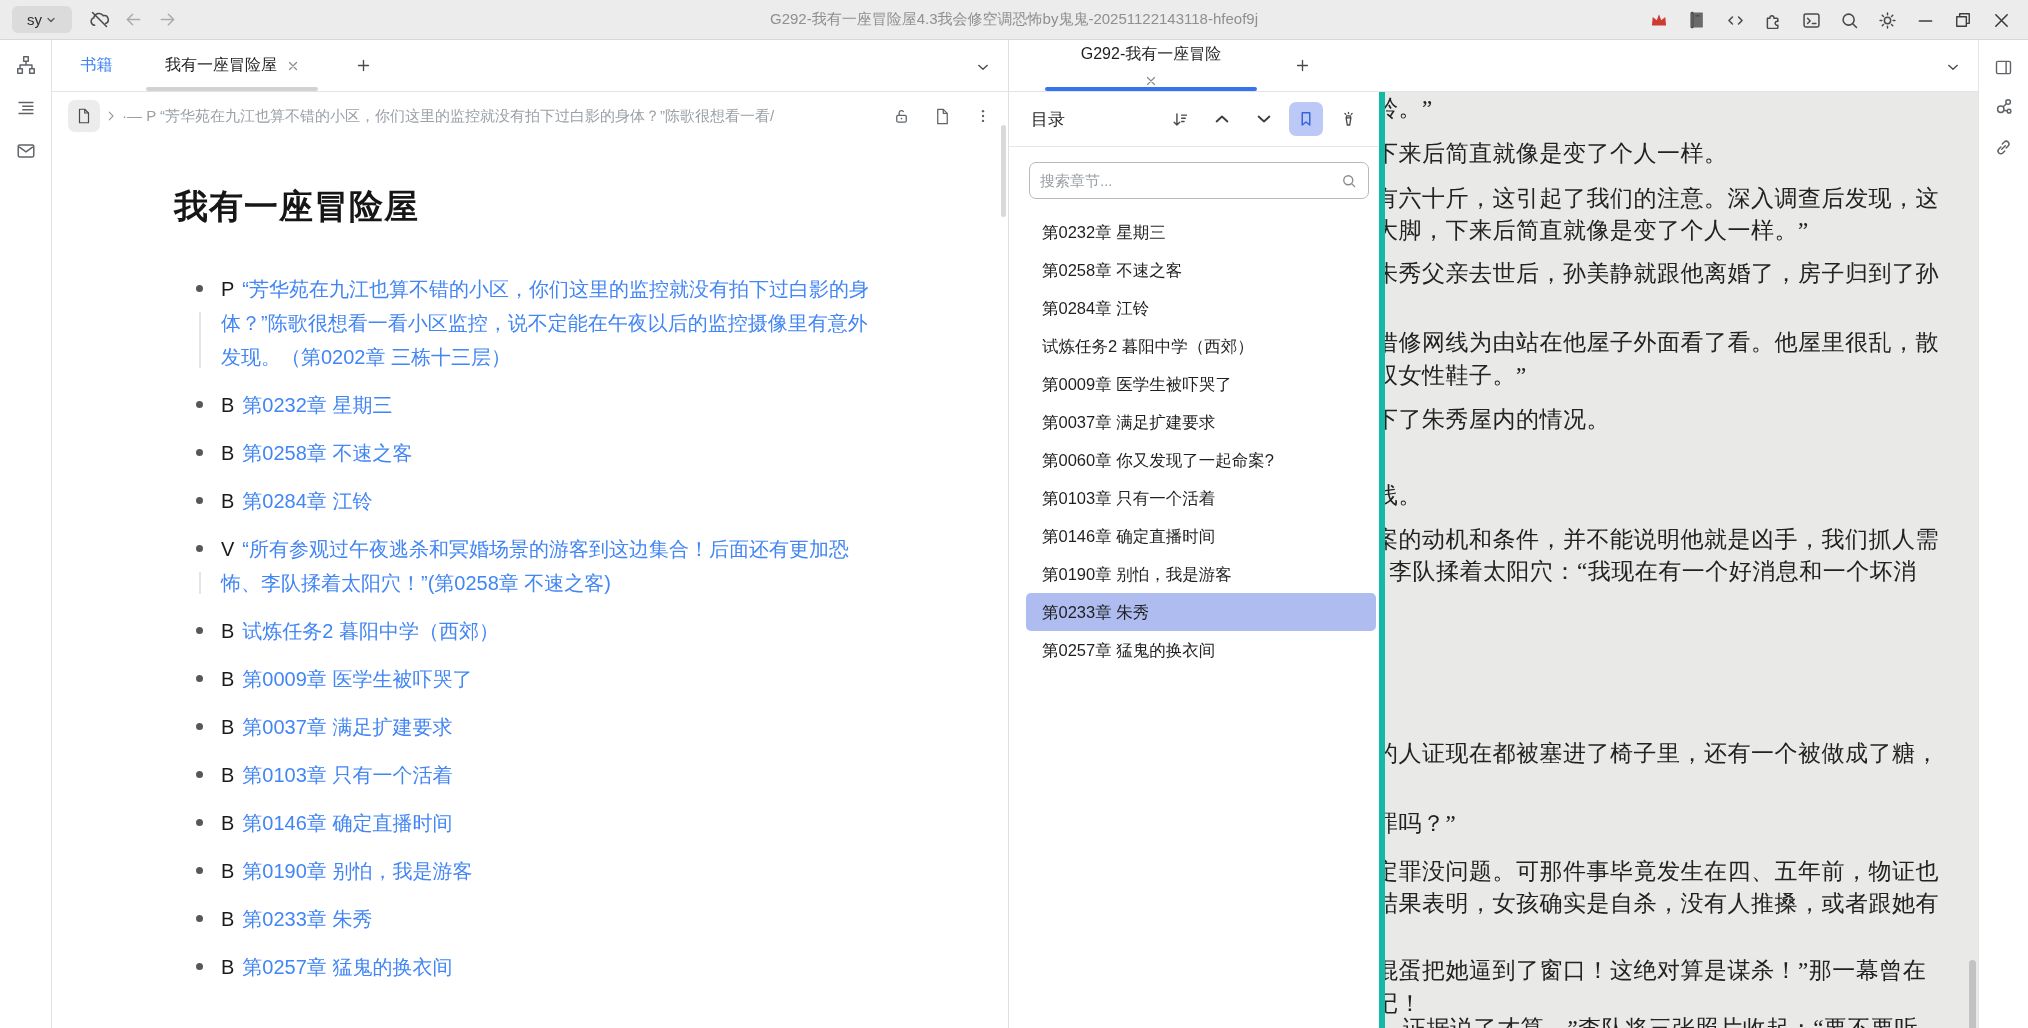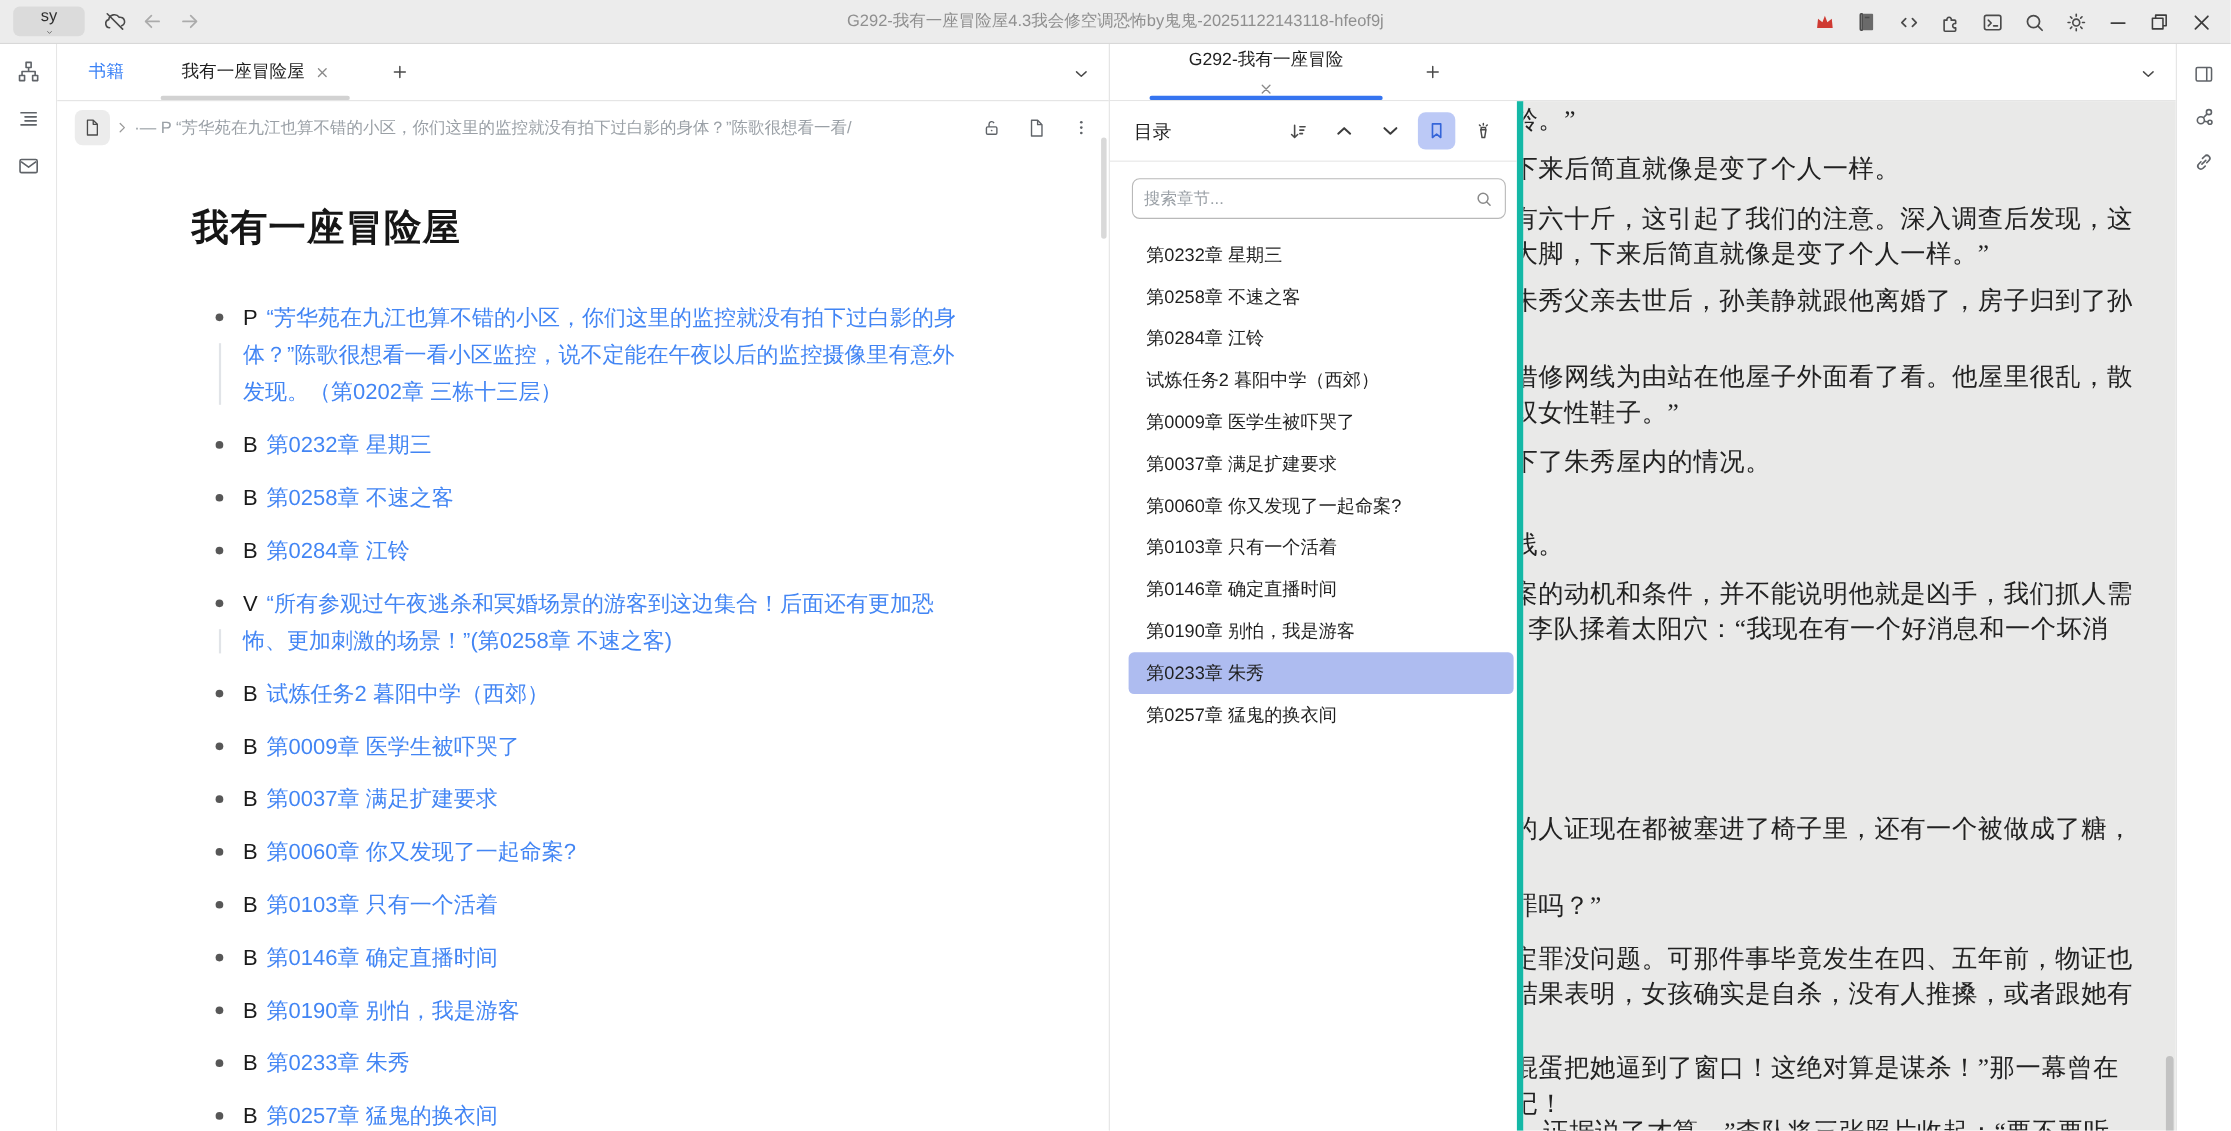--- a/index.html
+++ b/index.html
@@ -3,22 +3,22 @@
 <meta charset="utf-8">
 <style>
   * { margin:0; padding:0; box-sizing:border-box; }
   html,body { width:2028px; height:1028px; overflow:hidden; background:#fff;
     font-family:"Liberation Sans","DejaVu Sans",sans-serif; }
   .stage { position:relative; width:2028px; height:1028px; }
 
   
   .titlebar { position:absolute; left:0; top:0; width:2028px; height:40px;
     background:#ececec; border-bottom:1px solid #d8d8d8; display:flex; align-items:center; }
-  .sy-btn { margin-left:12px; height:27px; padding:0 25px; background:#dbdbdb; border-radius:6px;
-    display:flex; align-items:center; gap:3px; font-size:15px; color:#2e2e2e; cursor:pointer;flex-direction:column; }
+  .sy-btn { margin-left:12px; height:27px; padding:0 15px; background:#dbdbdb; border-radius:6px;
+    display:flex; align-items:center; gap:3px; font-size:15px; color:#2e2e2e; cursor:pointer; }
   .tb-ic { width:34px; height:28px; display:flex; align-items:center; justify-content:center; }
   .win-title { position:absolute; left:514px; width:1000px; text-align:center; font-size:15px;
     color:#8f8f8f; white-space:nowrap; pointer-events:none; }
   .tb-right { position:absolute; right:8px; top:0; height:40px; display:flex; align-items:center; }
   .tb-right .tb-ic { width:38px; }
 
   
   .dock-left { position:absolute; left:0; top:40px; width:52px; height:988px; background:#fff;
     border-right:1px solid #e4e4e4; display:flex; flex-direction:column; align-items:center; padding-top:12px; gap:17px; }
   .dock-ic { width:26px; height:26px; display:flex; align-items:center; justify-content:center; border-radius:6px; cursor:pointer; }
@@ -276,25 +276,24 @@
       </div>
     </div>
 
     <div class="doc">
       <div class="doc-title">我有一座冒险屋</div>
 
       <div class="li multi"><span class="dot"></span><span class="prefix">P</span><span class="link">“芳华苑在九江也算不错的小区，你们这里的监控就没有拍下过白影的身体？”陈歌很想看一看小区监控，说不定能在午夜以后的监控摄像里有意外发现。（第0202章 三栋十三层）</span></div>
       <div class="li"><span class="dot"></span><span class="prefix">B</span><span class="link">第0232章 星期三</span></div>
       <div class="li"><span class="dot"></span><span class="prefix">B</span><span class="link">第0258章 不速之客</span></div>
       <div class="li"><span class="dot"></span><span class="prefix">B</span><span class="link">第0284章 江铃</span></div>
-      <div class="li multi"><span class="dot"></span><span class="prefix">V</span><span class="link">“所有参观过午夜逃杀和冥婚场景的游客到这边集合！后面还有更加恐怖、更加刺激的场景！”(第0258章 不速之客)</span></div>
+      <div class="li multi"><span class="dot"></span><span class="prefix">V</span><span class="link">“所有参观过午夜逃杀和冥婚场景的游客到这边集合！后面还有更加恐怖、李队揉着太阳穴！”(第0258章 不速之客)</span></div>
       <div class="li"><span class="dot"></span><span class="prefix">B</span><span class="link">试炼任务2 暮阳中学（西郊）</span></div>
       <div class="li"><span class="dot"></span><span class="prefix">B</span><span class="link">第0009章 医学生被吓哭了</span></div>
       <div class="li"><span class="dot"></span><span class="prefix">B</span><span class="link">第0037章 满足扩建要求</span></div>
-      <div class="li"><span class="dot"></span><span class="prefix">B</span><span class="link">第0060章 你又发现了一起命案?</span></div>
       <div class="li"><span class="dot"></span><span class="prefix">B</span><span class="link">第0103章 只有一个活着</span></div>
       <div class="li"><span class="dot"></span><span class="prefix">B</span><span class="link">第0146章 确定直播时间</span></div>
       <div class="li"><span class="dot"></span><span class="prefix">B</span><span class="link">第0190章 别怕，我是游客</span></div>
       <div class="li"><span class="dot"></span><span class="prefix">B</span><span class="link">第0233章 朱秀</span></div>
       <div class="li"><span class="dot"></span><span class="prefix">B</span><span class="link">第0257章 猛鬼的换衣间</span></div>
     </div>
 
     <div class="scrollthumb-l"></div>
   </div>
 

